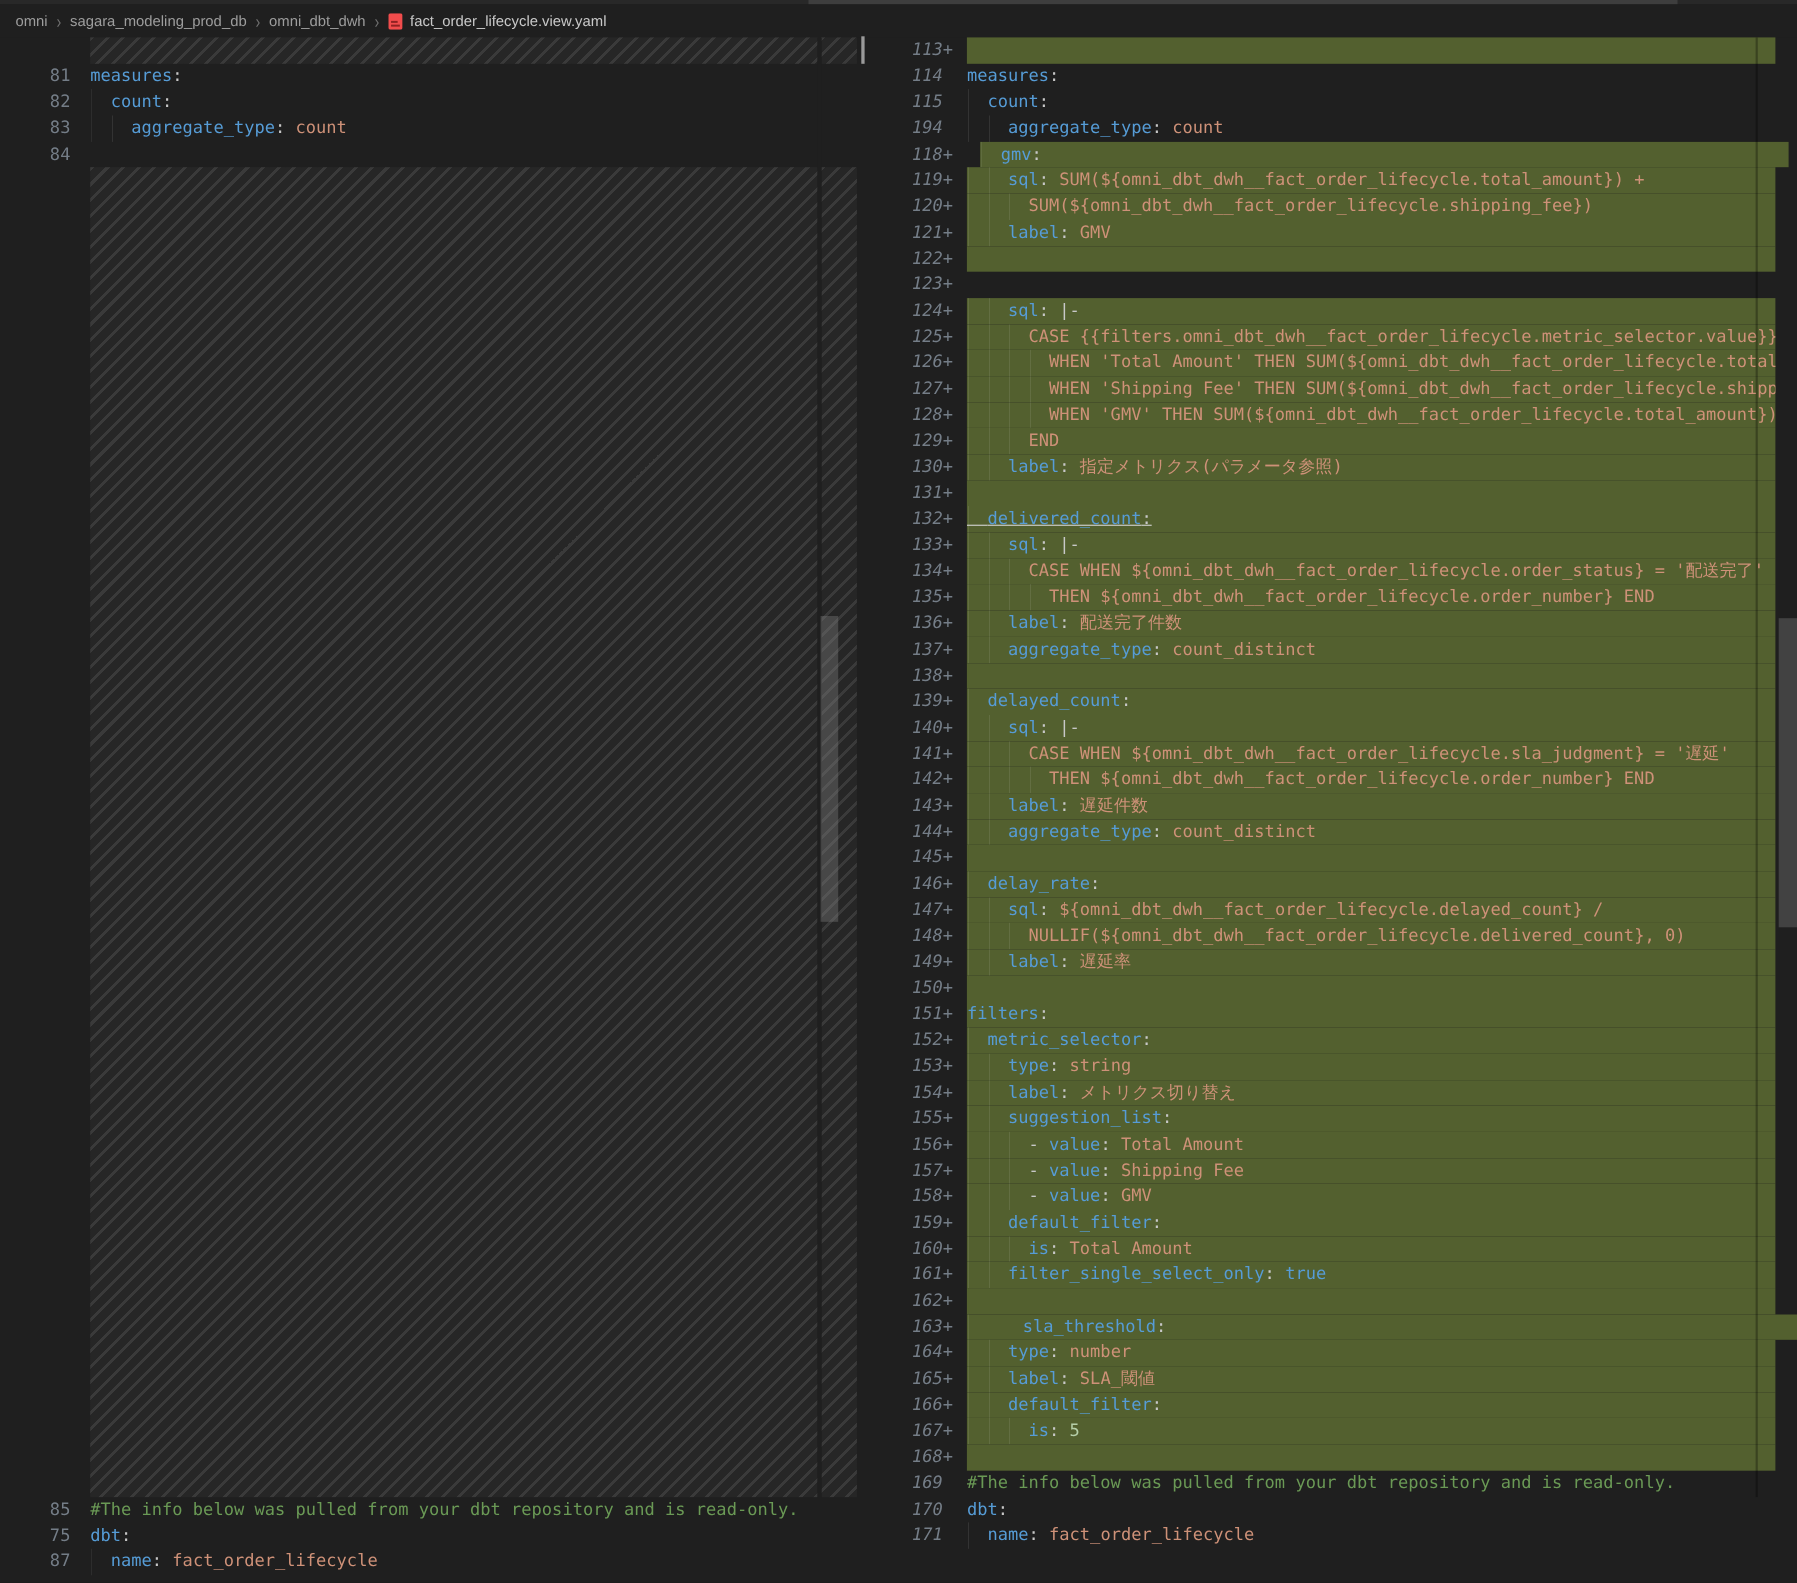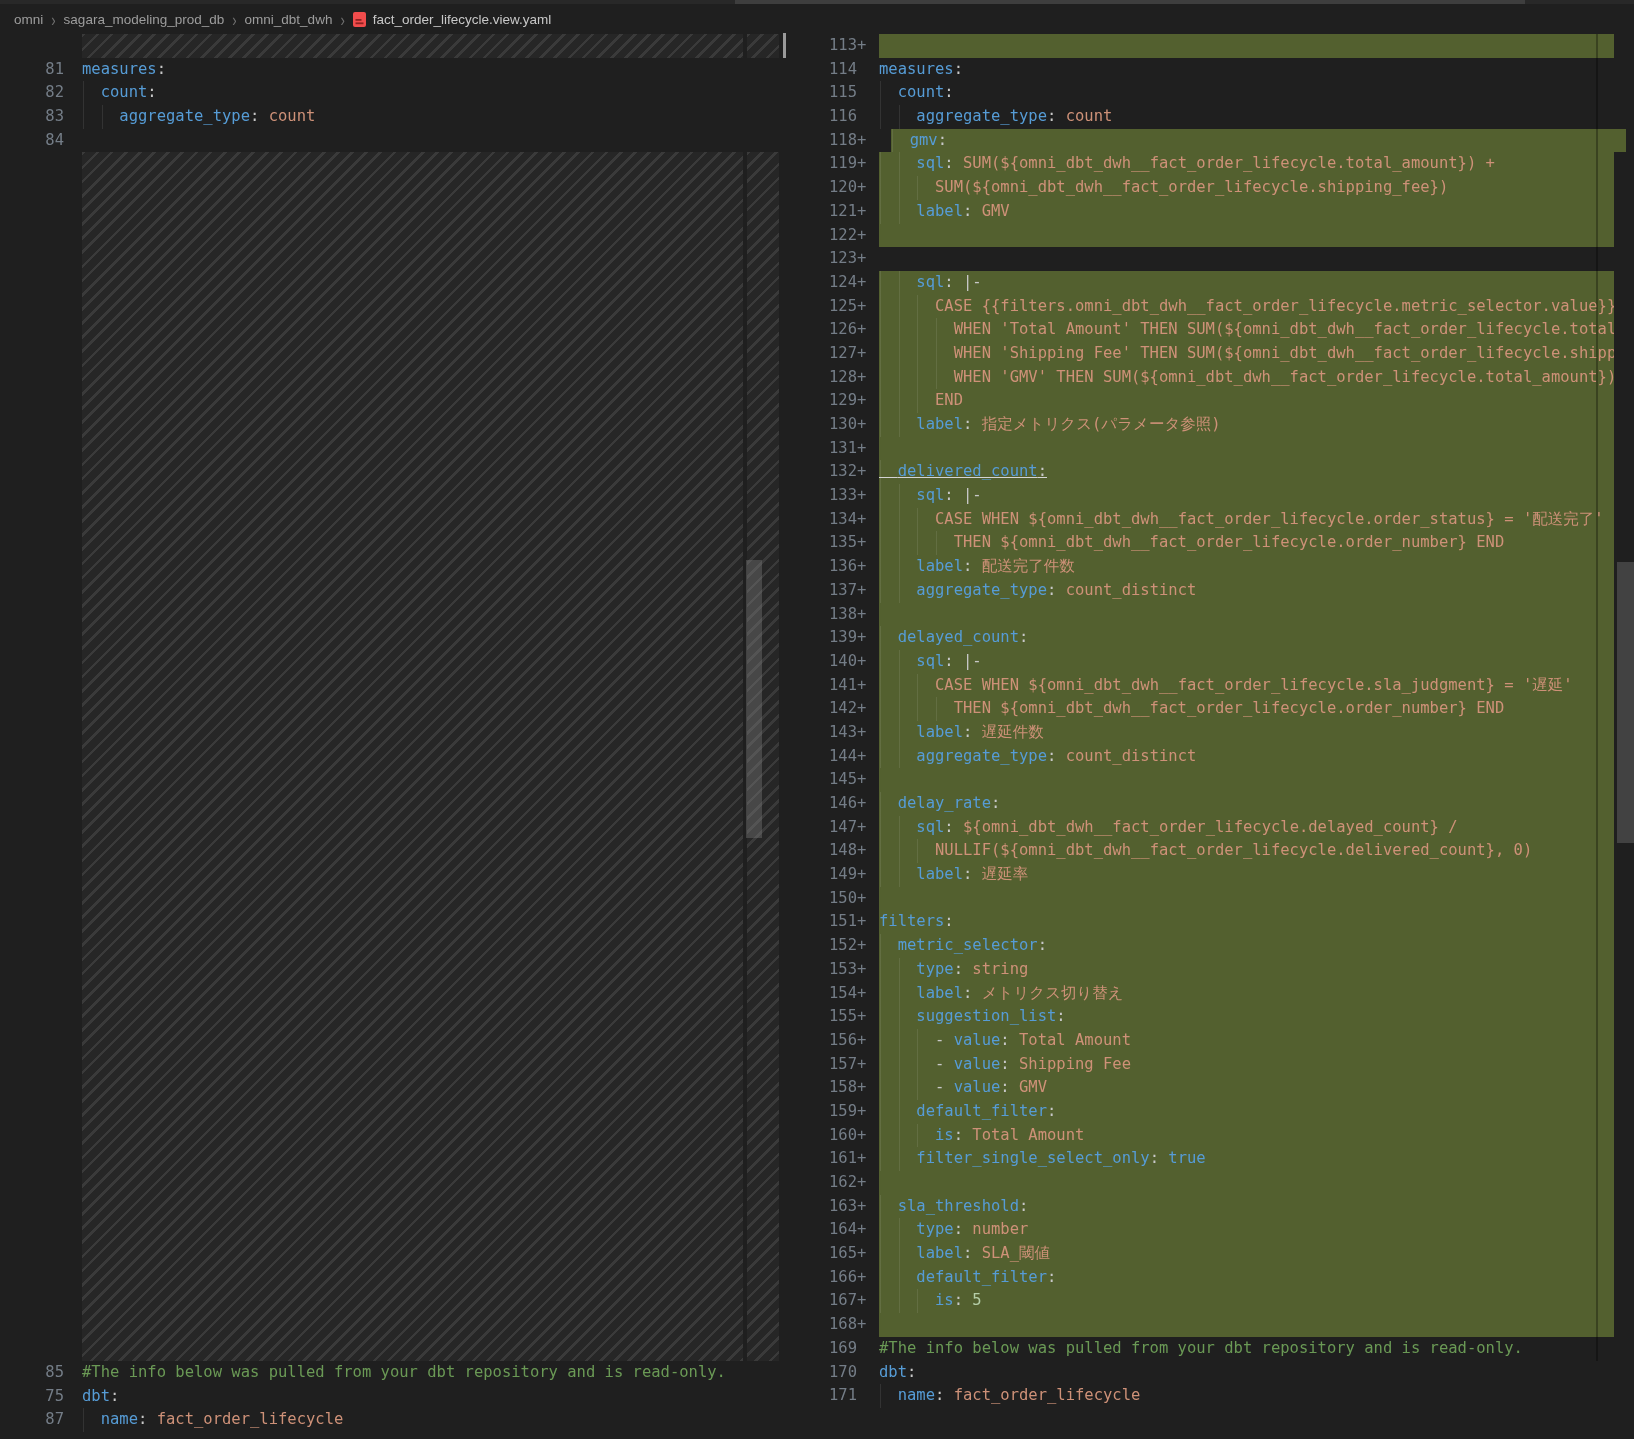--- a/index.html
+++ b/index.html
@@ -22,21 +22,21 @@
 
   
   .pane{position:absolute;top:34px;height:1399px;}
   #left-pane{left:0;width:765px;padding-left:16px;}
   #right-pane{left:790px;width:844px;}
 
   .row{display:flex;height:23.7px;line-height:23.7px;font-size:15.5px;}
   .gut{flex:0 0 auto;display:flex;}
   .lnum{display:inline-block;text-align:right;color:var(--gutter-number,#6e7681);}
   .left .lnum{width:48px;}
-  .right .lnum{width:67px;}
+  .right .lnum{width:67px;font-style:italic;}
   .lplus{display:inline-block;width:10px;color:var(--gutter-number,#6e7681);}
   .code{display:inline-block;white-space:pre;overflow:hidden;color:#d4d4d4;}
   .left .code{margin-left:18px;width:697px;}
   .right .code{margin-left:12px;width:735px;}
   .code.added{background-color:var(--added-line-bg,#53602f);}
 
   .tk-k{color:var(--key,#569cd6);}
   .tk-b{color:var(--key,#569cd6);}
   .tk-v{color:var(--string,#ce9178);}
   .tk-p{color:var(--punctuation,#c8c8c8);}
@@ -159,21 +159,21 @@
         </div>
         <div class="row">
           <span class="gut">
             <span class="lnum">115</span>
             <span class="lplus"></span>
           </span>
           <span class="code" style="background-image: repeating-linear-gradient(to right, rgba(255, 255, 255, 0.09) 0px, rgba(255, 255, 255, 0.09) 1px, transparent 1px, transparent 18.66px); background-size: 9.33px 100%; background-repeat: no-repeat; background-position: 1px 0px;"><span class="tk-s">  </span><span class="tk-k">count</span><span class="tk-p">:</span></span>
         </div>
         <div class="row">
           <span class="gut">
-            <span class="lnum">116</span>
+            <span class="lnum">194</span>
             <span class="lplus"></span>
           </span>
           <span class="code" style="background-image: repeating-linear-gradient(to right, rgba(255, 255, 255, 0.09) 0px, rgba(255, 255, 255, 0.09) 1px, transparent 1px, transparent 18.66px); background-size: 27.99px 100%; background-repeat: no-repeat; background-position: 1px 0px;"><span class="tk-s">    </span><span class="tk-k">aggregate_type</span><span class="tk-p">:</span><span class="tk-s"> </span><span class="tk-v">count</span></span>
         </div>
         <div class="row">
           <span class="gut">
             <span class="lnum">118</span>
             <span class="lplus">+</span>
           </span>
           <span class="code added" style="background-image: repeating-linear-gradient(to right, rgba(255, 255, 255, 0.09) 0px, rgba(255, 255, 255, 0.09) 1px, transparent 1px, transparent 18.66px); background-size: 9.33px 100%; background-repeat: no-repeat; background-position: 1px 0px; margin-left: 24px;"><span class="tk-s">  </span><span class="tk-k">gmv</span><span class="tk-p">:</span></span>
@@ -483,21 +483,21 @@
             <span class="lnum">162</span>
             <span class="lplus">+</span>
           </span>
           <span class="code added"></span>
         </div>
         <div class="row">
           <span class="gut">
             <span class="lnum">163</span>
             <span class="lplus">+</span>
           </span>
-          <span class="code added" style="background-image: repeating-linear-gradient(to right, rgba(255, 255, 255, 0.09) 0px, rgba(255, 255, 255, 0.09) 1px, transparent 1px, transparent 18.66px); background-size: 9.33px 100%; background-repeat: no-repeat; background-position: 1px 0px;"><span class="tk-s">  </span><span class="tk-k">sla_threshold</span><span class="tk-p">:</span></span>
+          <span class="code added" style="background-image: repeating-linear-gradient(to right, rgba(255, 255, 255, 0.09) 0px, rgba(255, 255, 255, 0.09) 1px, transparent 1px, transparent 18.66px); background-size: 9.33px 100%; background-repeat: no-repeat; background-position: 1px 0px; padding-left: 32px;"><span class="tk-s">  </span><span class="tk-k">sla_threshold</span><span class="tk-p">:</span></span>
         </div>
         <div class="row">
           <span class="gut">
             <span class="lnum">164</span>
             <span class="lplus">+</span>
           </span>
           <span class="code added" style="background-image: repeating-linear-gradient(to right, rgba(255, 255, 255, 0.09) 0px, rgba(255, 255, 255, 0.09) 1px, transparent 1px, transparent 18.66px); background-size: 27.99px 100%; background-repeat: no-repeat; background-position: 1px 0px;"><span class="tk-s">    </span><span class="tk-k">type</span><span class="tk-p">:</span><span class="tk-s"> </span><span class="tk-v">number</span></span>
         </div>
         <div class="row">
           <span class="gut">

